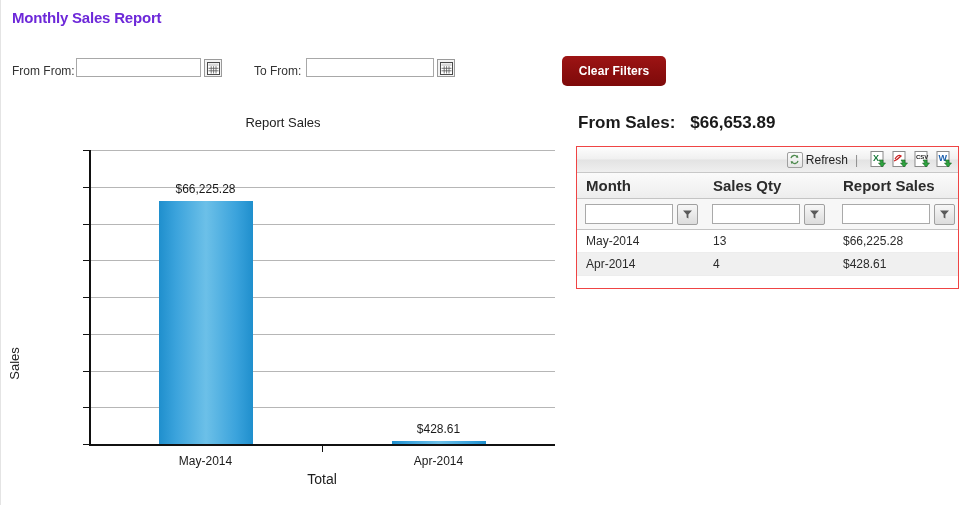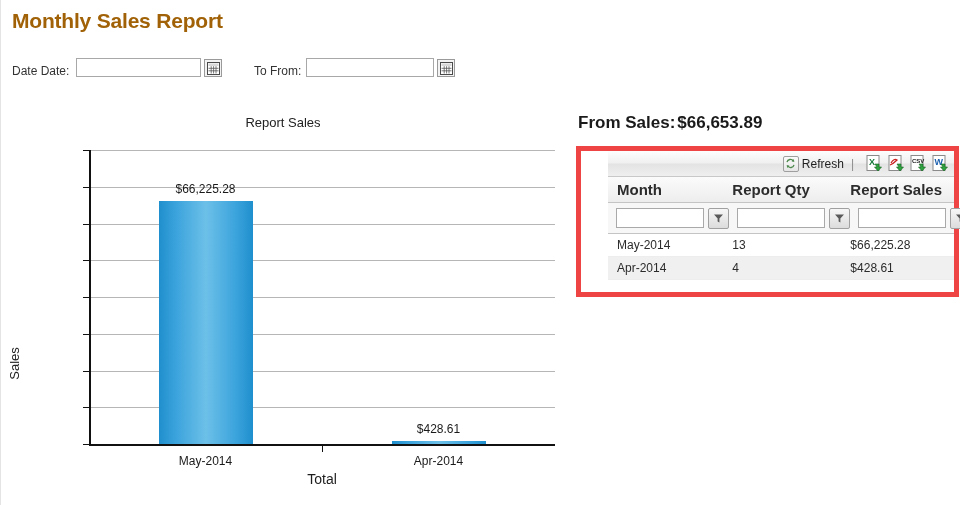--- a/index.html
+++ b/index.html
@@ -19,23 +19,23 @@
     position: absolute;
     left: 0; top: 0;
     width: 1px; height: 505px;
     background: #e4e4e4;
   }
 
   
   .page-title {
     position: absolute;
     left: 12px; top: 9px;
-    font-size: 21px;
+    font-size: 15px;
     font-weight: bold;
-    color: #a16207;
+    color: #6d28d9;
     letter-spacing: -0.2px;
   }
 
   
   .filter-bar {
     position: absolute;
     left: 0; top: 56px;
     width: 960px; height: 36px;
   }
   .field-label {
@@ -176,30 +176,29 @@
   }
 
   
   .total-sales {
     position: absolute;
     left: 578px; top: 113px;
     font-size: 17px;
     font-weight: bold;
     color: #1a1a1a;
   }
-  .total-sales .amount { margin-left: 2px; }
+  .total-sales .amount { margin-left: 15px; }
 
   .grid-panel {
     position: absolute;
     left: 576px; top: 146px;
     width: 383px;
-    border: 5px solid #ef4444;
+    border: 1px solid #ef4444;
     background: #ffffff;
     box-sizing: border-box;
-    padding-left: 27px;
   }
   .grid-toolbar {
     height: 26px;
     background: linear-gradient(to bottom, #fdfdfd 0%, #f0f0f0 48%, #e3e3e3 52%, #efefef 100%);
     border-bottom: 1px solid #c8c8c8;
     display: flex;
     align-items: center;
     justify-content: flex-end;
     padding-right: 5px;
     box-sizing: border-box;
@@ -299,21 +298,21 @@
   .c3 { width: 124px; }
 </style>
 </head>
 <body>
 
 <div class="page-border-left"></div>
 
 <div class="page-title">Monthly Sales Report</div>
 
 <div class="filter-bar">
-  <span class="field-label" style="left:12px;">Date Date:</span>
+  <span class="field-label" style="left:12px;">From From:</span>
   <input class="date-input" style="left: 76px; width: 125px;" type="text" value="">
   <button class="cal-btn" style="left:204px;">
     <svg width="13" height="13" viewBox="0 0 13 13">
       <rect x="0.5" y="0.5" width="12" height="12" fill="#ffffff" stroke="#4a4a4a"></rect>
       <rect x="1.5" y="1.5" width="10" height="2.5" fill="#d8d8d8"></rect>
       <g stroke="#555" stroke-width="0.8">
         <line x1="1.5" y1="6.3" x2="11.5" y2="6.3"></line>
         <line x1="1.5" y1="8.8" x2="11.5" y2="8.8"></line>
         <line x1="4.2" y1="4.2" x2="4.2" y2="11.5"></line>
         <line x1="6.6" y1="4.2" x2="6.6" y2="11.5"></line>
@@ -331,20 +330,21 @@
       <g stroke="#555" stroke-width="0.8">
         <line x1="1.5" y1="6.3" x2="11.5" y2="6.3"></line>
         <line x1="1.5" y1="8.8" x2="11.5" y2="8.8"></line>
         <line x1="4.2" y1="4.2" x2="4.2" y2="11.5"></line>
         <line x1="6.6" y1="4.2" x2="6.6" y2="11.5"></line>
         <line x1="9.0" y1="4.2" x2="9.0" y2="11.5"></line>
       </g>
     </svg>
   </button>
 
+  <button class="red-btn" style="left:562px; width:104px;">Clear Filters</button>
 </div>
 
 <div class="chart-area">
   <div class="chart-title">Report Sales</div>
   <div class="y-axis-title">Sales</div>
   <div class="x-axis-title">Total</div>
 
   <div class="plot" id="plot">
       <div class="gridline" style="top: 257.25px;"></div>
       <div class="gridline" style="top: 220.5px;"></div>
@@ -425,21 +425,21 @@
       <svg width="17" height="17" viewBox="0 0 17 17">
         <rect x="1" y="0.5" width="12" height="15" fill="#ffffff" stroke="#8a8a8a"></rect>
         <text x="2.5" y="10" font-family="'Liberation Sans',sans-serif" font-size="9" font-weight="bold" fill="#1b5fae">W</text>
         <path d="M9 9 h4 v3 h2.5 l-3.5 4 l-3.5 -4 H11 Z" fill="#2ea33f" stroke="#14631f" stroke-width="0.6"></path>
       </svg>
     </span>
   </div>
 
   <div class="grid-head">
     <div class="c1">Month</div>
-    <div class="c2">Report Qty</div>
+    <div class="c2">Sales Qty</div>
     <div class="c3">Report Sales</div>
   </div>
 
   <div class="grid-filter">
     <div class="cell c1">
       <input class="filter-input" style="width: 88px;" type="text" value="">
       <button class="funnel-btn">
         <svg width="11" height="11" viewBox="0 0 11 11">
           <path d="M1 1.5 H10 L6.4 5.6 V9.6 L4.6 8.5 V5.6 Z" fill="#5a5a5a"></path>
         </svg>

